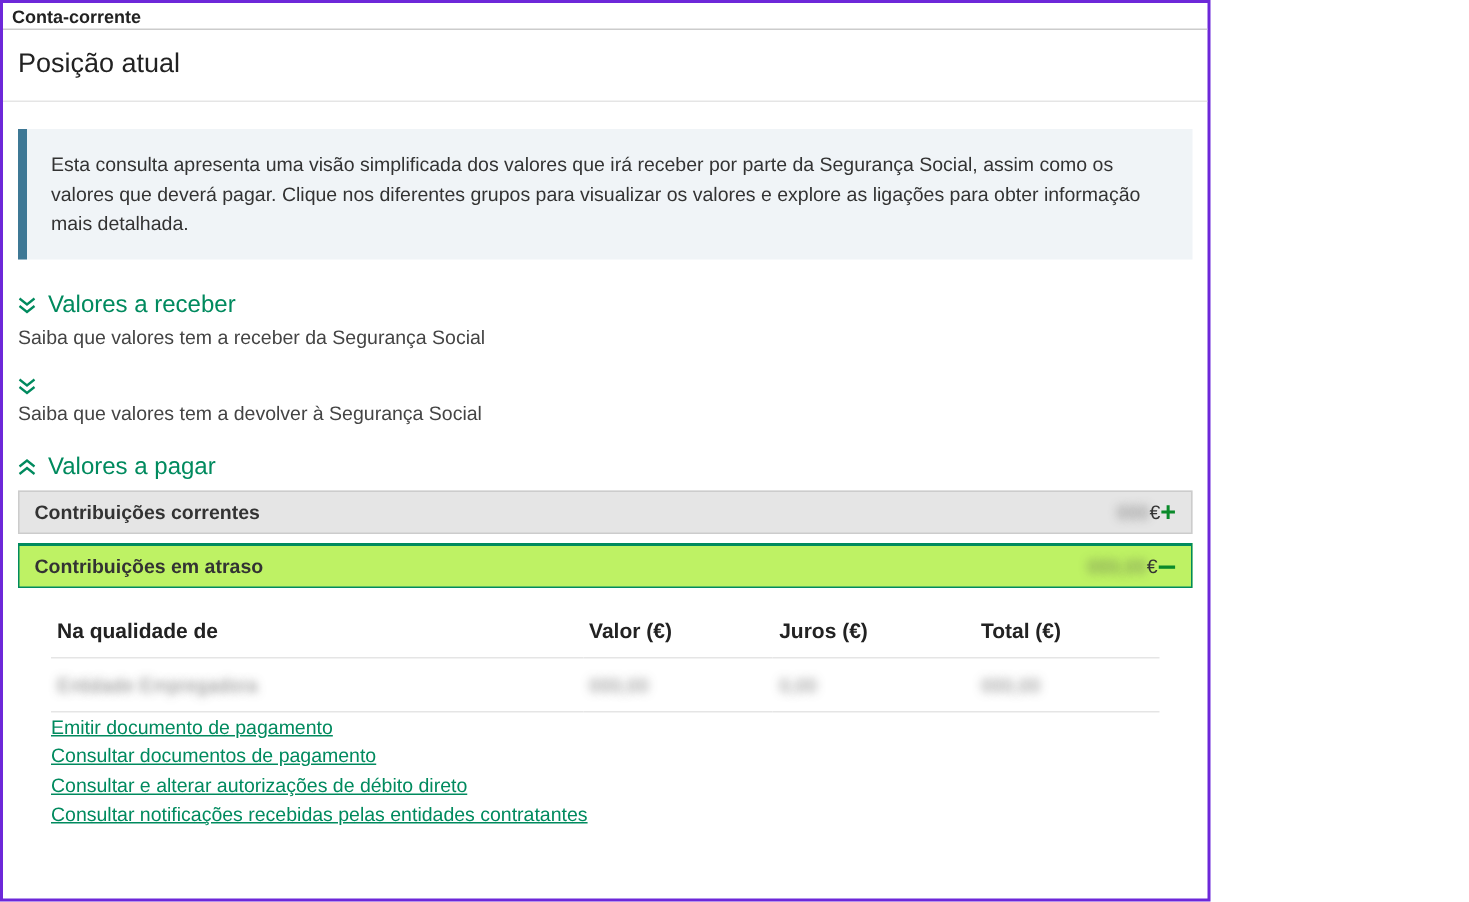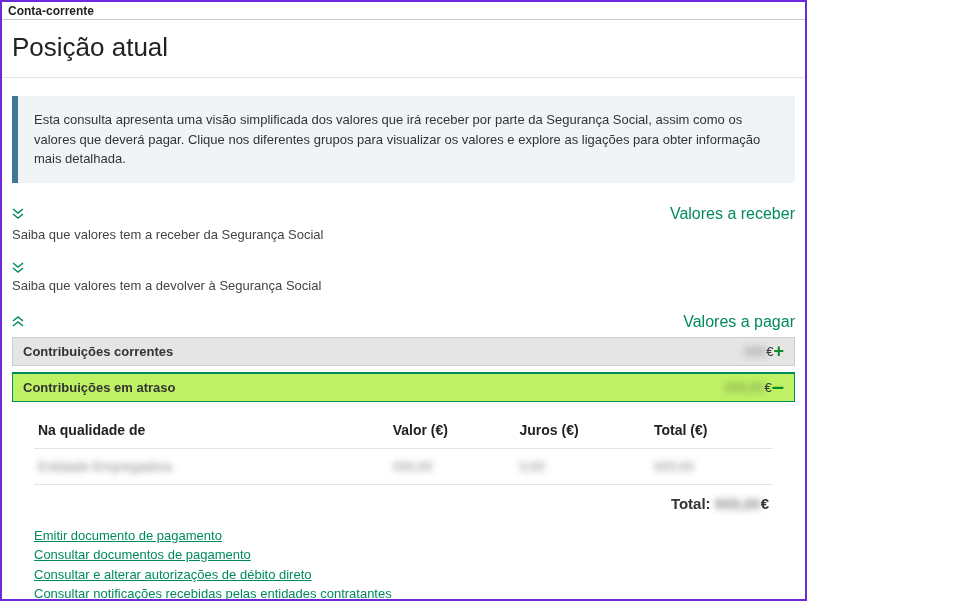--- a/index.html
+++ b/index.html
@@ -1,24 +1,24 @@
 <!DOCTYPE html>
 <html><head>
 <meta charset="utf-8">
 <style>
   * { box-sizing: border-box; margin: 0; padding: 0; }
   body { font-family: "Segoe UI", Arial, sans-serif; font-size: 13px; color: #333; background: #fff; }
   .panel { width: 807px; height: 601px; border: 2px solid #6d28d9; position: relative; overflow: hidden; }
   .panel-header { font-size: 12px; font-weight: bold; color: #222; padding: 2px 6px 1px 6px; border-bottom: 1px solid #ccc; }
   .content { padding: 6px 10px 10px 10px; }
-  h1.page-title { font-size: 26px; font-weight: 400; color: #222; margin: 6px 0 14px 0; }
+  h1.page-title { font-size: 18px; font-weight: 400; color: #222; margin: 6px 0 14px 0; }
   .divider { height: 1px; background: #e5e5e5; margin: 0 -10px 18px -10px; }
   .info-box { background: #f0f4f7; border-left: 6px solid #3e7895; padding: 14px 16px; color: #333; line-height: 1.5; margin-bottom: 22px; }
   .section { margin-bottom: 20px; }
-  .section-head { display: flex; align-items: center; cursor: pointer; color: #008a5e; font-size: 16px; font-weight: 400; justify-content: space-between; }
+  .section-head { display: flex; align-items: center; cursor: pointer; color: #008a5e; font-size: 16px; font-weight: 400; }
   .section-head .chev { width: 16px; display: inline-flex; flex-direction: column; line-height: 6px; font-size: 10px; margin-right: 4px; }
   .section-sub { color: #444; font-size: 13px; margin-top: 4px; }
   .acc-row { display: flex; align-items: center; justify-content: space-between; border: 1px solid #ccc; padding: 6px 10px; margin-top: 6px; }
   .acc-row.light { background: #e5e5e5; }
   .acc-row.sel { background: #bef264; border: 1px solid #008a5e; border-top-width: 2px; }
   .acc-label { font-weight: bold; color: #333; }
   .acc-right { display: flex; align-items: center; gap: 0; }
   .blur { color: transparent; text-shadow: 0 0 6px rgba(80,80,80,0.7); user-select: none; }
   .euro { color: #333; }
   .plus { color: #0a8a2a; font-weight: bold; font-size: 18px; line-height: 14px; cursor: pointer; }
@@ -111,24 +111,20 @@
         </thead>
         <tbody>
           <tr>
             <td><span class="blur">Entidade Empregadora</span></td>
             <td class="r"><span class="blur">000,00</span></td>
             <td class="r"><span class="blur">0,00</span></td>
             <td class="r"><span class="blur">000,00</span></td>
           </tr>
         </tbody>
       </table>
-      <div class="total-line">
-        <span>Total:</span>
-        <span class="blur">000,00</span><span class="euro">€</span>
-      </div>
 
       <div class="links">
         <a href="#">Emitir documento de pagamento</a>
         <a href="#">Consultar documentos de pagamento</a>
         <a href="#">Consultar e alterar autorizações de débito direto</a>
         <a href="#">Consultar notificações recebidas pelas entidades contratantes</a>
       </div>
     </div>
 
   </div>

